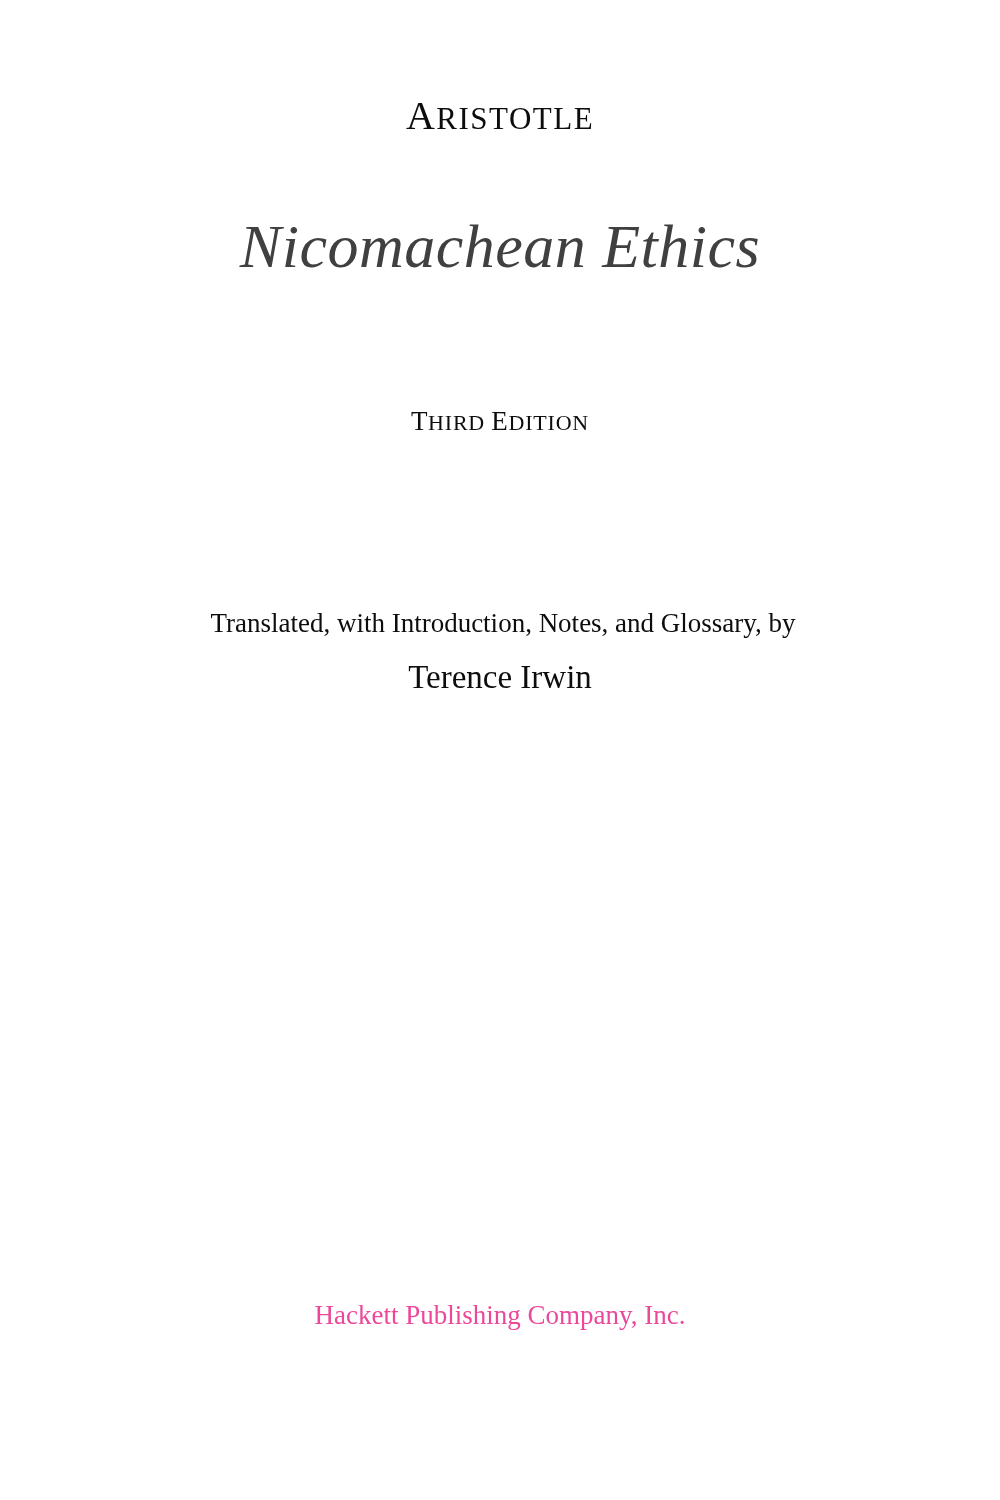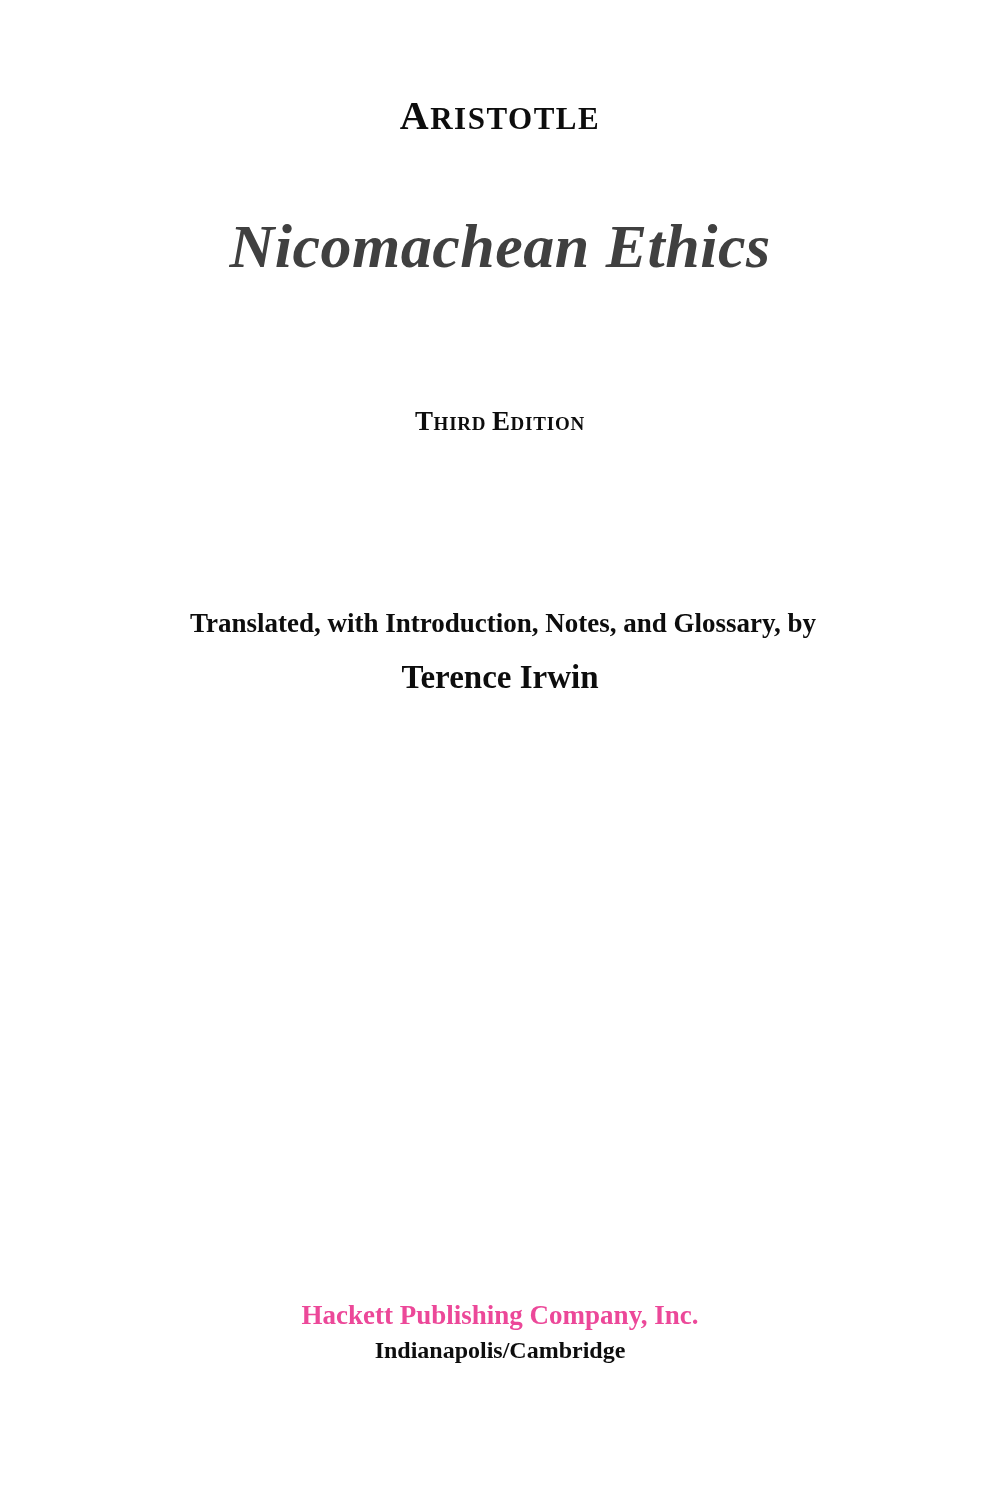--- a/index.html
+++ b/index.html
@@ -13,21 +13,20 @@
     font-family: "Liberation Serif", serif;
     color: #111111;
     position: relative;
     overflow: hidden;
   }
   .page {
     position: relative;
     width: 1000px;
     height: 1500px;
     box-sizing: border-box;
-    font-weight: bold;
   }
   .center-col {
     position: absolute;
     left: 0;
     right: 0;
     text-align: center;
   }
 
   
   .author {
@@ -57,21 +56,21 @@
   .edition {
     top: 406px;
     font-size: 27px;
     color: #0d0d0d;
     letter-spacing: 0.6px;
   }
   .edition .initial {
     font-size: 27px;
   }
   .edition .rest {
-    font-size: 19px;
+    font-size: 22px;
     letter-spacing: 0.8px;
   }
 
   .translator-line {
     top: 608px;
     font-size: 27px;
     color: #0d0d0d;
     padding-left: 6px;
   }
 
@@ -107,15 +106,14 @@
   <div class="center-col edition">
     <span class="initial">T</span><span class="rest">HIRD</span><span class="rest">&nbsp;</span><span class="initial">E</span><span class="rest">DITION</span>
   </div>
 
   <div class="center-col translator-line">Translated, with Introduction, Notes, and Glossary, by</div>
 
   <div class="center-col translator-name">Terence Irwin</div>
 
   <div class="center-col publisher">Hackett Publishing Company, Inc.</div>
 
-  <div class="center-col publisher-location">Indianapolis/Cambridge</div>
 
 </div>
 
 </body></html>

